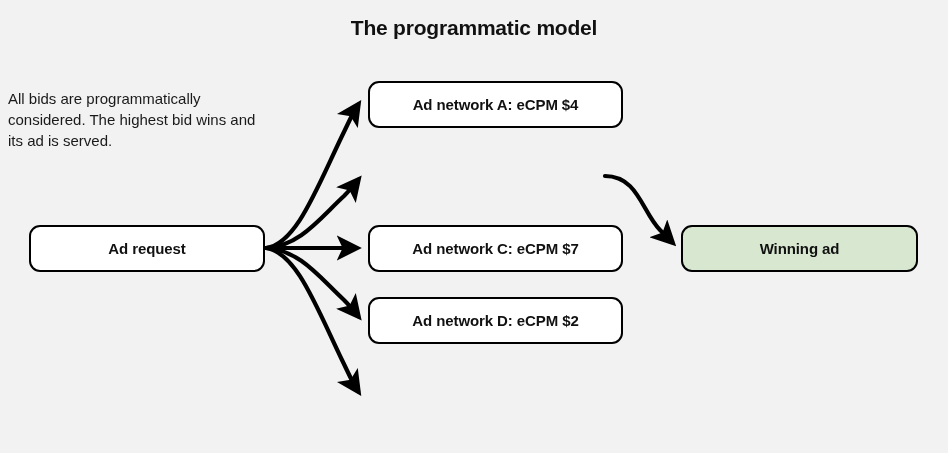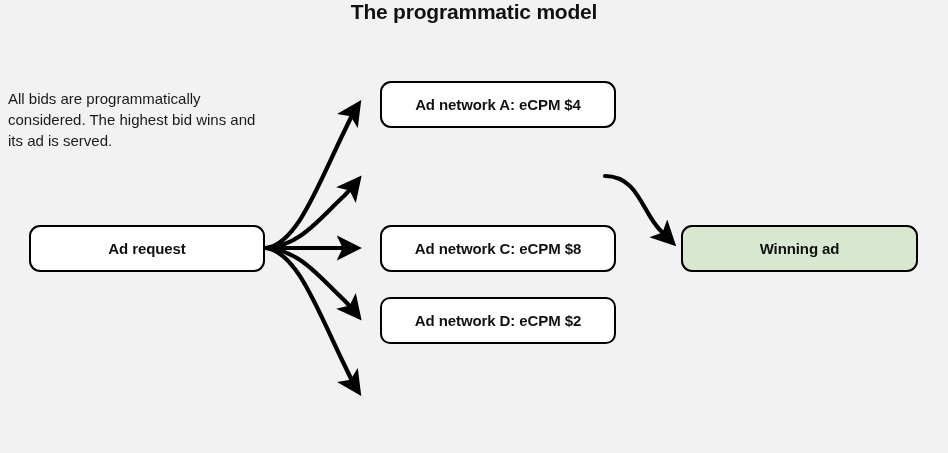--- a/index.html
+++ b/index.html
@@ -18,21 +18,21 @@
     position: absolute;
     inset: 0;
     width: 948px;
     height: 453px;
   }
 
   
   .diagram-title {
     position: absolute;
     left: 0;
-    top: 0;
+    top: 16px;
     width: 948px;
     text-align: center;
     font-size: 21px;
     font-weight: bold;
     color: #111111;
     letter-spacing: -0.2px;
   }
 
   
   .caption {
@@ -79,28 +79,28 @@
   
   #node-ad-request {
     left: 29px;
     top: 225px;
     width: 236px;
     height: 47px;
   }
 
   
   .node.network {
-    left: 380px;
-    width: 236px;
+    left: 368px;
+    width: 255px;
     height: 47px;
   }
   #node-network-a { top: 81px; }
   #node-network-b { top: 153px; }
   #node-network-c { top: 225px; }
-  #node-network-d { top: 297px; border-radius: 10px; }
+  #node-network-d { top: 297px; }
   #node-network-e { top: 369px; }
 
   
   #node-winning-ad {
     left: 681px;
     top: 225px;
     width: 237px;
     height: 47px;
   }
 </style>
@@ -138,21 +138,21 @@
   <div class="node" id="node-ad-request">
     <span>Ad request</span>
   </div>
 
   <div class="node network" id="node-network-a">
     <span>Ad network A: eCPM $4</span>
   </div>
 
 
   <div class="node network" id="node-network-c">
-    <span>Ad network C: eCPM $8</span>
+    <span>Ad network C: eCPM $7</span>
   </div>
 
   <div class="node network" id="node-network-d">
     <span>Ad network D: eCPM $2</span>
   </div>
 
 
   <div class="node green" id="node-winning-ad">
     <span>Winning ad</span>
   </div>

